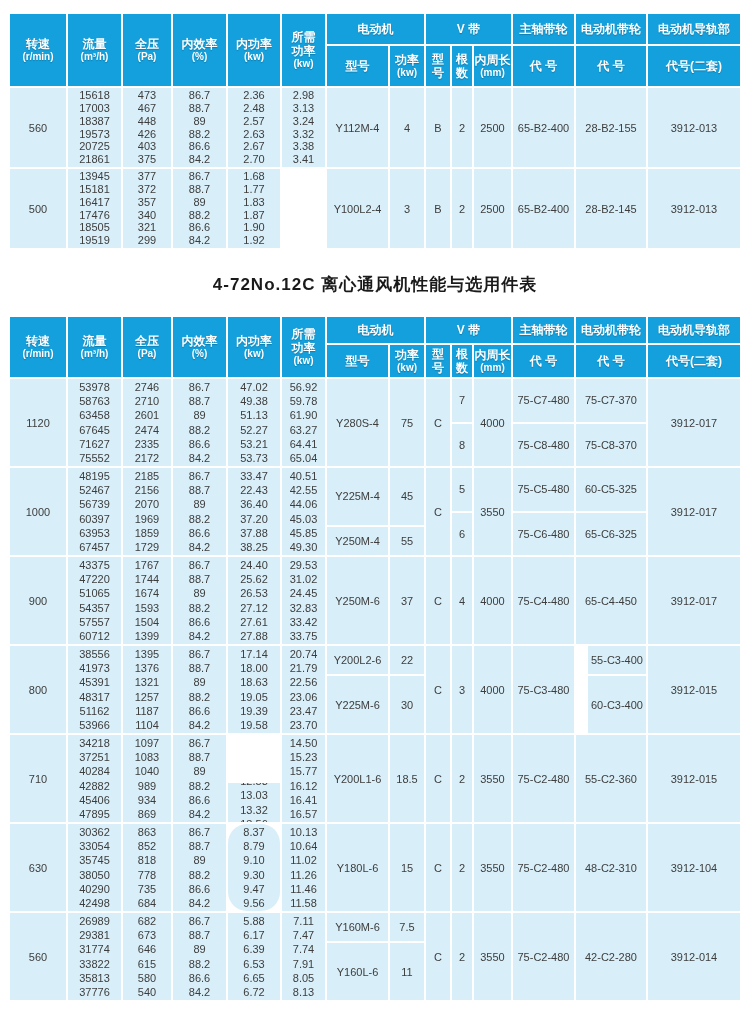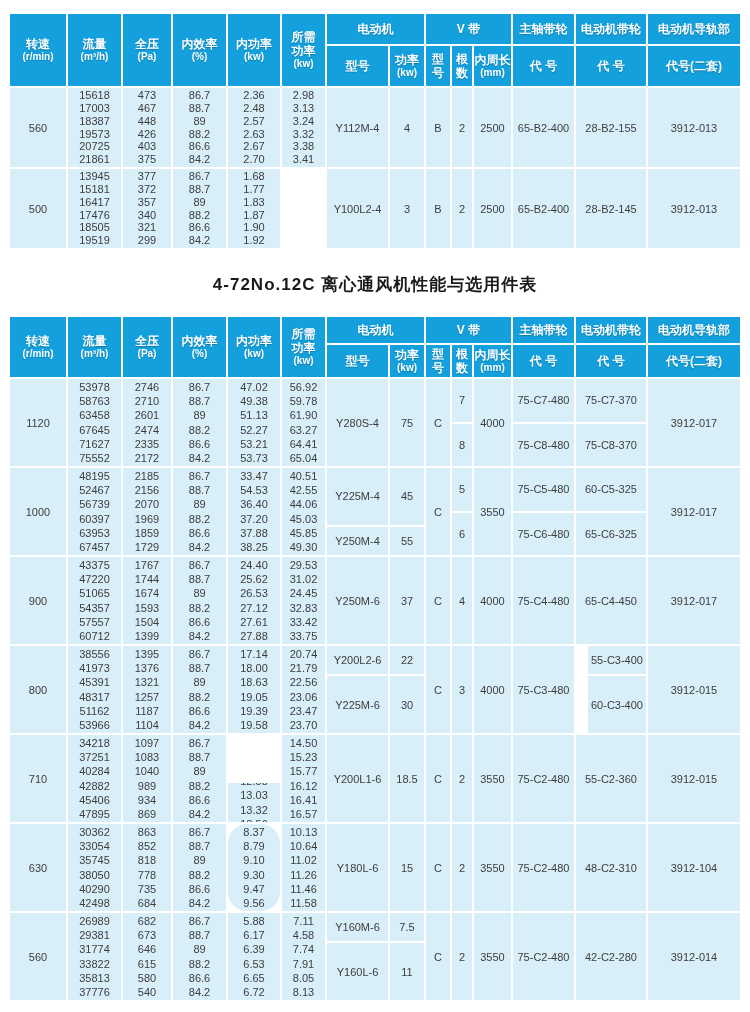--- a/index.html
+++ b/index.html
@@ -391,21 +391,21 @@
       <div class="bcell lines" style="grid-area: 4 / 4;">
         <div class="ln">86.7</div>
         <div class="ln">88.7</div>
         <div class="ln">89</div>
         <div class="ln">88.2</div>
         <div class="ln">86.6</div>
         <div class="ln">84.2</div>
       </div>
       <div class="bcell lines" style="grid-area: 4 / 5;">
         <div class="ln">33.47</div>
-        <div class="ln">54.53</div>
+        <div class="ln">22.43</div>
         <div class="ln">36.40</div>
         <div class="ln">37.20</div>
         <div class="ln">37.88</div>
         <div class="ln">38.25</div>
       </div>
       <div class="bcell lines" style="grid-area: 4 / 6;">
         <div class="ln">40.51</div>
         <div class="ln">42.55</div>
         <div class="ln">44.06</div>
         <div class="ln">45.03</div>
@@ -732,21 +732,21 @@
       <div class="bcell lines" style="grid-area: 9 / 5;">
         <div class="ln">5.88</div>
         <div class="ln">6.17</div>
         <div class="ln">6.39</div>
         <div class="ln">6.53</div>
         <div class="ln">6.65</div>
         <div class="ln">6.72</div>
       </div>
       <div class="bcell lines" style="grid-area: 9 / 6;">
         <div class="ln">7.11</div>
-        <div class="ln">4.58</div>
+        <div class="ln">7.47</div>
         <div class="ln">7.74</div>
         <div class="ln">7.91</div>
         <div class="ln">8.05</div>
         <div class="ln">8.13</div>
       </div>
       <div class="bcell segcol" style="grid-area: 9 / 7;">
         <div class="seg" style="flex-grow: 2;">Y160M-6</div>
         <div class="seg" style="flex-grow: 4;">Y160L-6</div>
       </div>
       <div class="bcell segcol" style="grid-area: 9 / 8;">

